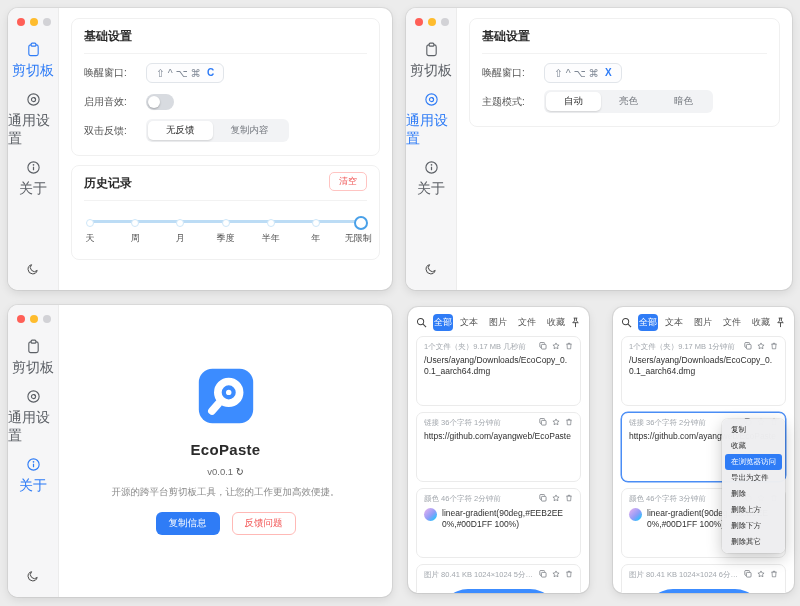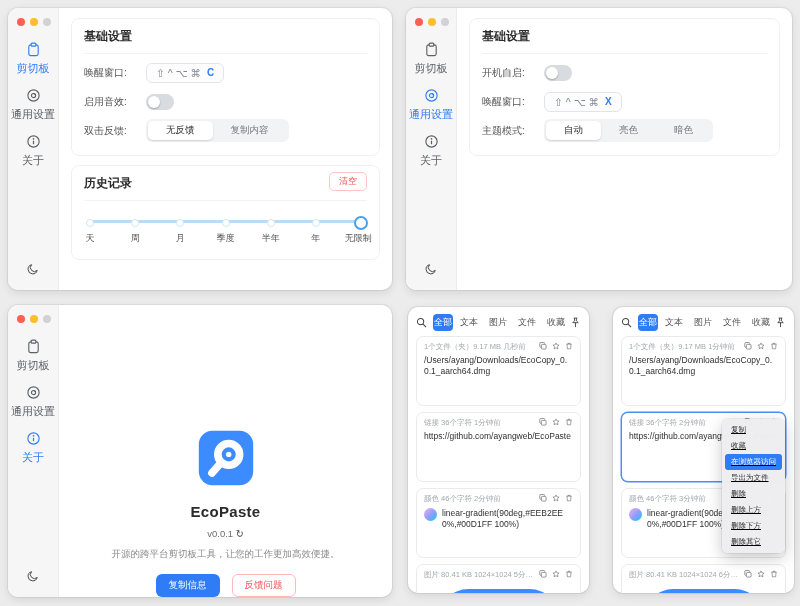--- a/index.html
+++ b/index.html
@@ -7,21 +7,21 @@
   #stage{position:relative;width:800px;height:606px;background:#ececec;overflow:hidden;}
 
   
   .window{position:absolute;background:#fff;border-radius:10px;display:flex;overflow:hidden;
           box-shadow:0 0 0 1px rgba(0,0,0,.06),0 3px 10px rgba(0,0,0,.10);}
   .sidebar{width:50px;background:#f6f6f7;border-right:1px solid #ececec;position:relative;flex-shrink:0;}
   .traffic{position:absolute;top:10px;left:9px;display:flex;gap:5px;}
   .tdot{width:8px;height:8px;border-radius:50%;}
   .tdot.red{background:#ff5f57}.tdot.yellow{background:#febc2e}.tdot.gray{background:#d2d2d6}
   .nav{margin-top:34px;display:flex;flex-direction:column;align-items:center;}
-  .nav-item{display:flex;flex-direction:column;align-items:center;gap:2px;color:#5c6066;font-size:11px;margin-bottom:12px;cursor:default;}
+  .nav-item{display:flex;flex-direction:column;align-items:center;gap:2px;color:#5c6066;font-size:14px;margin-bottom:12px;cursor:default;}
   .nav-item.active{color:#2f7cf6;}
   .nav-item svg{width:15px;height:15px;}
   .moon-btn{position:absolute;bottom:10px;left:50%;transform:translateX(-50%);color:#444;}
   .moon-btn svg{width:14px;height:14px;}
   .content{flex:1;position:relative;padding:10px 12px;}
 
   
   .card{border:1px solid #f0f0f0;border-radius:8px;padding:0 12px 6px;background:#fff;}
   .card + .card{margin-top:9px;}
   .card-title{font-size:12px;font-weight:bold;color:#2b2b2b;padding:9px 0 8px;border-bottom:1px solid #f2f2f2;position:relative;}
@@ -37,21 +37,21 @@
   .clear-btn{position:absolute;right:0;top:6px;border:1px solid #ffc4c2;color:#f05b5b;background:#fff;font-size:9px;padding:2px 9px;border-radius:5px;}
 
   
   .slider{position:relative;height:36px;margin:14px 6px 2px;}
   .track{position:absolute;left:0;right:0;top:5px;height:3px;background:#bcdcf5;border-radius:2px;}
   .stop{position:absolute;top:3.5px;width:6px;height:6px;background:#fff;border:1.5px solid #cfe7f8;border-radius:50%;transform:translateX(-50%);}
   .stop.active{width:10px;height:10px;top:1px;border:2px solid #49a0e8;}
   .tick-label{position:absolute;top:17px;transform:translateX(-50%);font-size:9px;color:#555;white-space:nowrap;}
 
   
-  .about-body{flex:1;display:flex;flex-direction:column;align-items:center;justify-content:flex-end;gap:0;}
+  .about-body{flex:1;display:flex;flex-direction:column;align-items:center;justify-content:center;gap:0;}
   .app-name{font-size:15px;font-weight:bold;color:#2b2b2b;margin-top:12px;letter-spacing:.3px;}
   .version{font-size:9.5px;color:#6d6d6d;margin-top:8px;}
   .version .refresh{color:#444;}
   .app-desc{font-size:9.5px;color:#8a8a8a;margin-top:9px;}
   .about-btns{display:flex;gap:12px;margin-top:13px;}
   .btn-primary{background:#2f7cf6;color:#fff;border:none;font-size:9.5px;padding:5px 13px;border-radius:6px;}
   .btn-danger-outline{background:#fff;color:#f25555;border:1px solid #ffb9b6;font-size:9.5px;padding:4px 12px;border-radius:6px;}
 
   
   .panel{position:absolute;background:#fff;border-radius:10px;overflow:hidden;
@@ -70,21 +70,21 @@
   .meta-icons{display:flex;gap:5px;color:#5f646b;margin-left:4px;}
   .meta-icons svg{width:8px;height:8px;}
   .clip-content{font-size:8.5px;color:#2f2f2f;line-height:1.35;margin-top:3px;word-break:break-all;}
   .color-content{display:flex;gap:5px;margin-top:4px;}
   .grad-dot{width:13px;height:13px;border-radius:50%;flex-shrink:0;background:linear-gradient(135deg,#eeb2ee 0%,#8f9cf8 55%,#00d1ff 100%);}
   .img-preview{position:relative;height:40px;margin-top:4px;overflow:hidden;}
   .logo-blob{position:absolute;left:50%;top:5px;transform:translateX(-50%);width:118px;height:118px;background:#3c8cff;border-radius:28px;}
 
   
   .context-menu{position:absolute;left:722px;top:419px;background:rgba(238,238,240,.98);border-radius:6px;
-                box-shadow:0 5px 16px rgba(0,0,0,.22),0 0 0 1px rgba(0,0,0,.05);padding:3px;z-index:20;text-decoration:underline;}
+                box-shadow:0 5px 16px rgba(0,0,0,.22),0 0 0 1px rgba(0,0,0,.05);padding:3px;z-index:20;}
   .menu-item{font-size:7.5px;color:#2f2f2f;padding:3px 6px;border-radius:3px;white-space:nowrap;}
   .menu-item.active{background:#2f7cf6;color:#fff;text-align:right;}
 </style>
 </head>
 <body>
 
 <div id="stage">
 
   <div class="window" style="left:8px;top:8px;width:384px;height:282px;">
     <div class="sidebar">
@@ -203,24 +203,20 @@
         </div>
       </div>
       <div class="moon-btn"><span><svg viewBox="0 0 16 16">
               <path d="M12.8 9.6A5.3 5.3 0 1 1 6.4 3.1a4.2 4.2 0 0 0 6.4 6.5z" fill="none" stroke="currentColor" stroke-width="1.1"></path>
             </svg></span></div>
     </div>
     <div class="content">
       <div class="card">
         <div class="card-title">基础设置</div>
         <div class="row">
-          <span class="row-label">开机自启:</span>
-          <span class="toggle"></span>
-        </div>
-        <div class="row">
           <span class="row-label">唤醒窗口:</span>
           <span class="shortcut">
             <span>⇧ ^ ⌥ ⌘</span>
             <span class="key-letter">X</span>
           </span>
         </div>
         <div class="row">
           <span class="row-label">主题模式:</span>
           <span class="segmented">
             <span class="seg-opt selected">自动</span>

